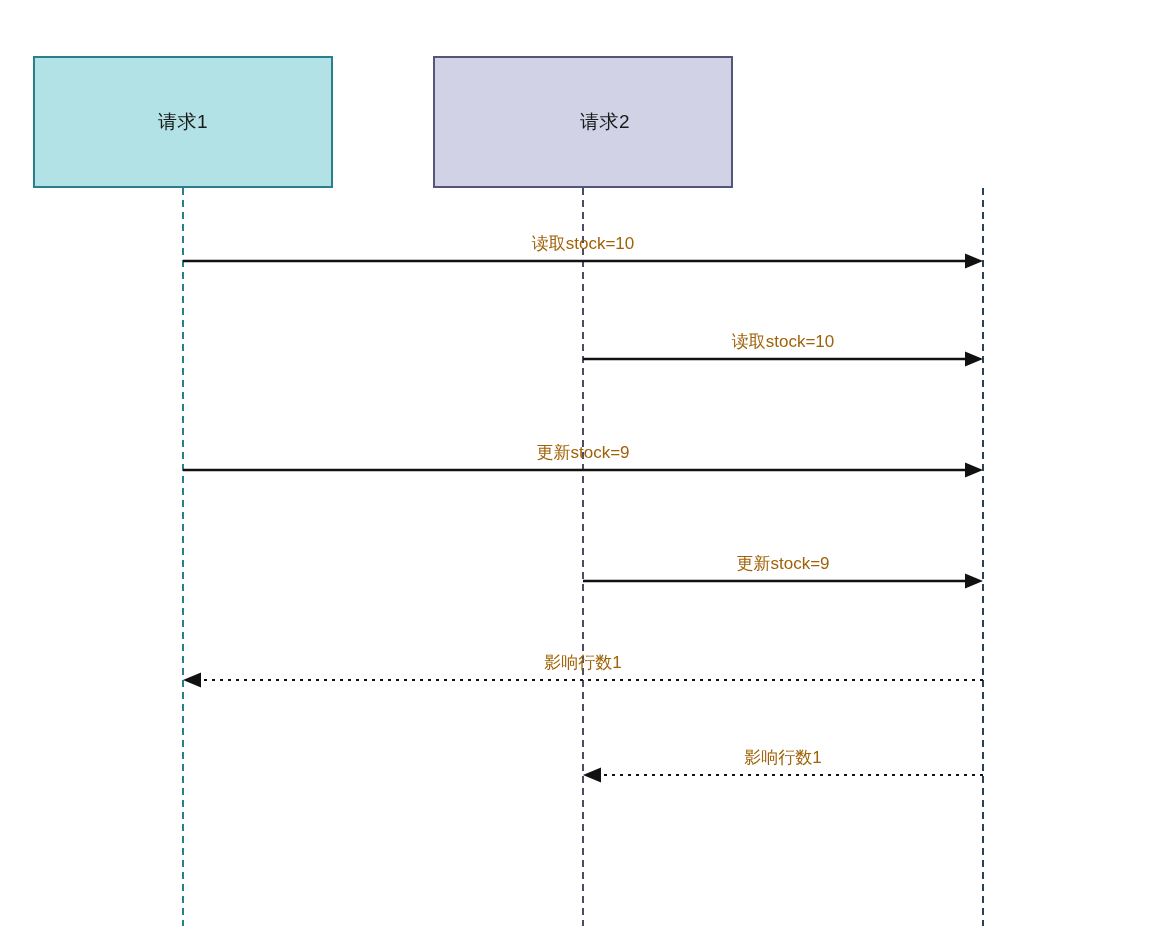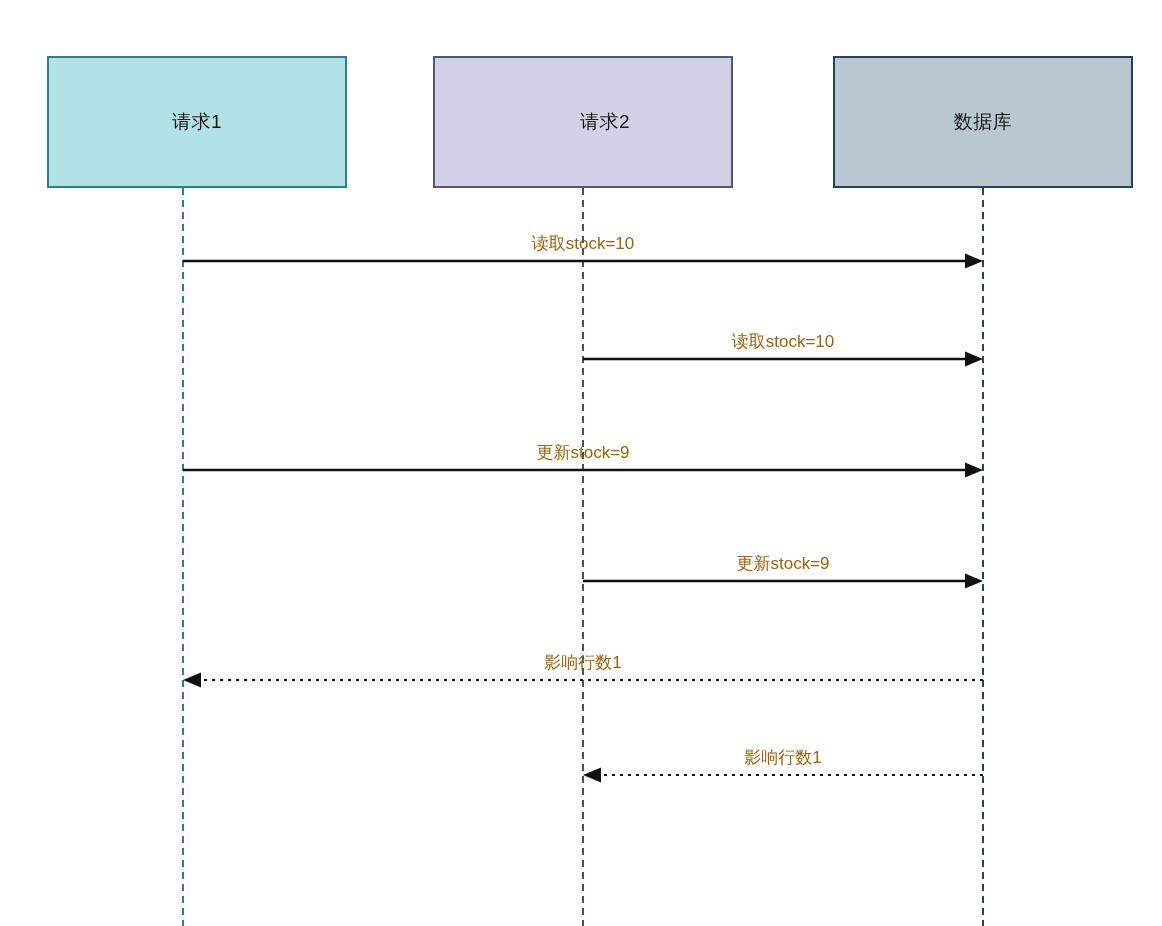--- a/index.html
+++ b/index.html
@@ -49,21 +49,21 @@
     border: 2px solid #333;
     display: flex;
     align-items: center;
     justify-content: center;
   }
   .actor .actor-label {
     font-size: 19px;
     color: #1a1a1a;
     letter-spacing: 0.5px;
   }
-  .actor-1 { left: 47px; }
+  .actor-1 { left: 33px; }
   .actor-2 { left: 433px; }
   .actor-3 { left: 833px; }
 
   .msg-label {
     position: absolute;
     transform: translateX(-50%);
     font-size: 17px;
     line-height: 22px;
     color: #a16207;
     white-space: nowrap;
@@ -110,23 +110,20 @@
       <polygon class="arrowhead" points="583,775 601,767.5 601,782.5"></polygon>
     </g>
   </svg>
 
   <div class="actor actor-1" style="background: rgb(178, 226, 230); border-color: rgb(42, 127, 142);">
     <span class="actor-label">请求1</span>
   </div>
   <div class="actor actor-2" style="background: rgb(210, 210, 230); border-color: rgb(85, 84, 122); padding-left: 44px;">
     <span class="actor-label">请求2</span>
   </div>
-  <div class="actor actor-3" style="background: rgb(185, 199, 209); border-color: rgb(39, 66, 92);">
-    <span class="actor-label">数据库</span>
-  </div>
 
   <div class="msg-label" style="left:583px; top:233px">读取stock=10</div>
   <div class="msg-label" style="left:783px; top:331px">读取stock=10</div>
   <div class="msg-label" style="left:583px; top:442px">更新stock=9</div>
   <div class="msg-label" style="left:783px; top:553px">更新stock=9</div>
   <div class="msg-label" style="left:583px; top:652px">影响行数1</div>
   <div class="msg-label" style="left:783px; top:747px">影响行数1</div>
 
 </div>
 

